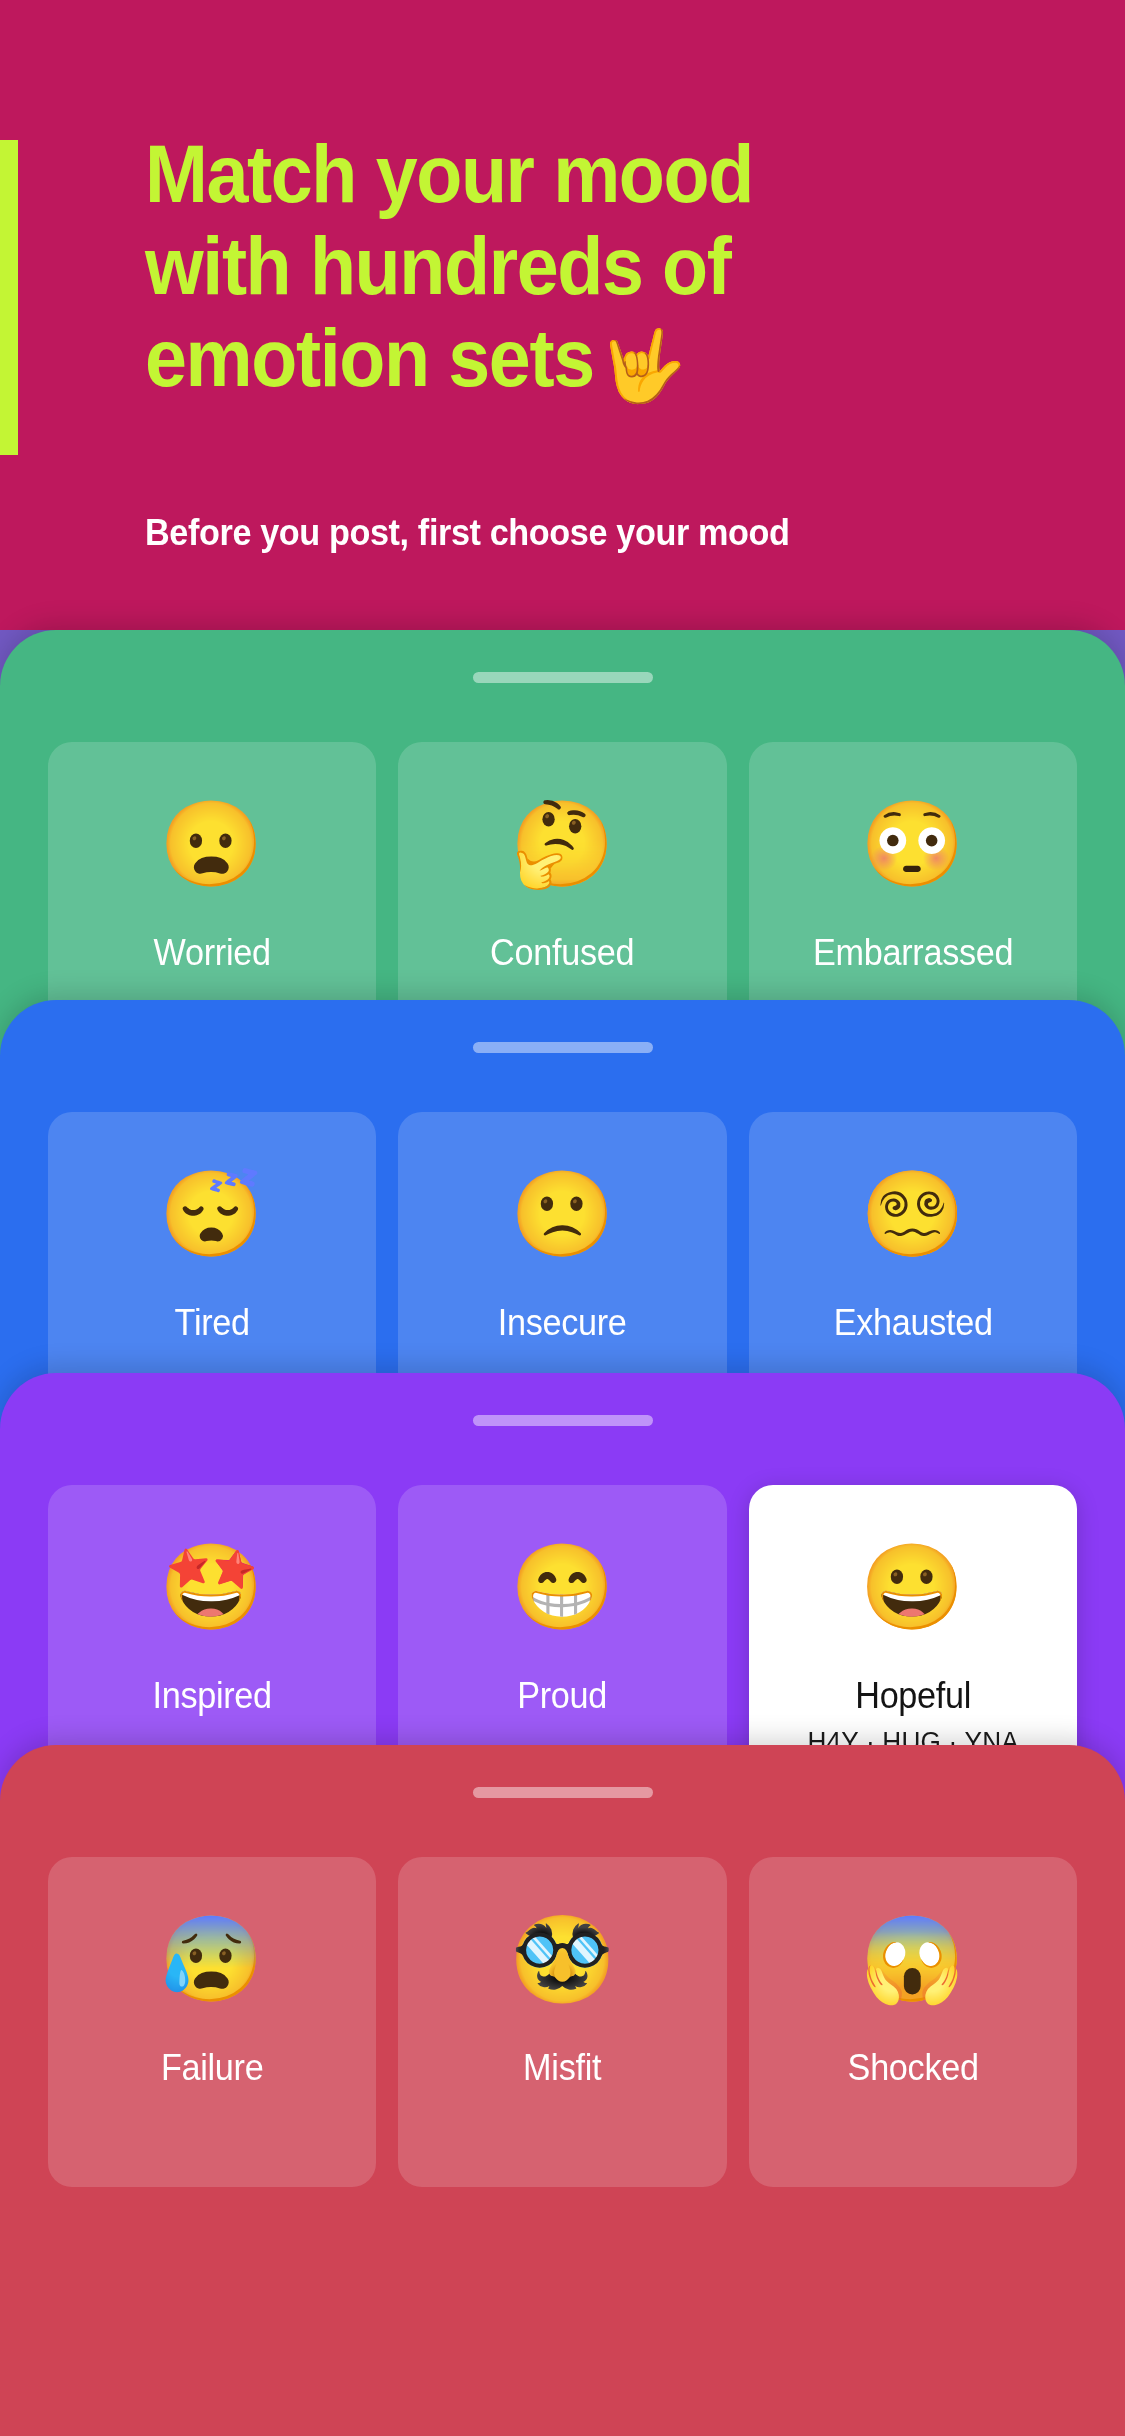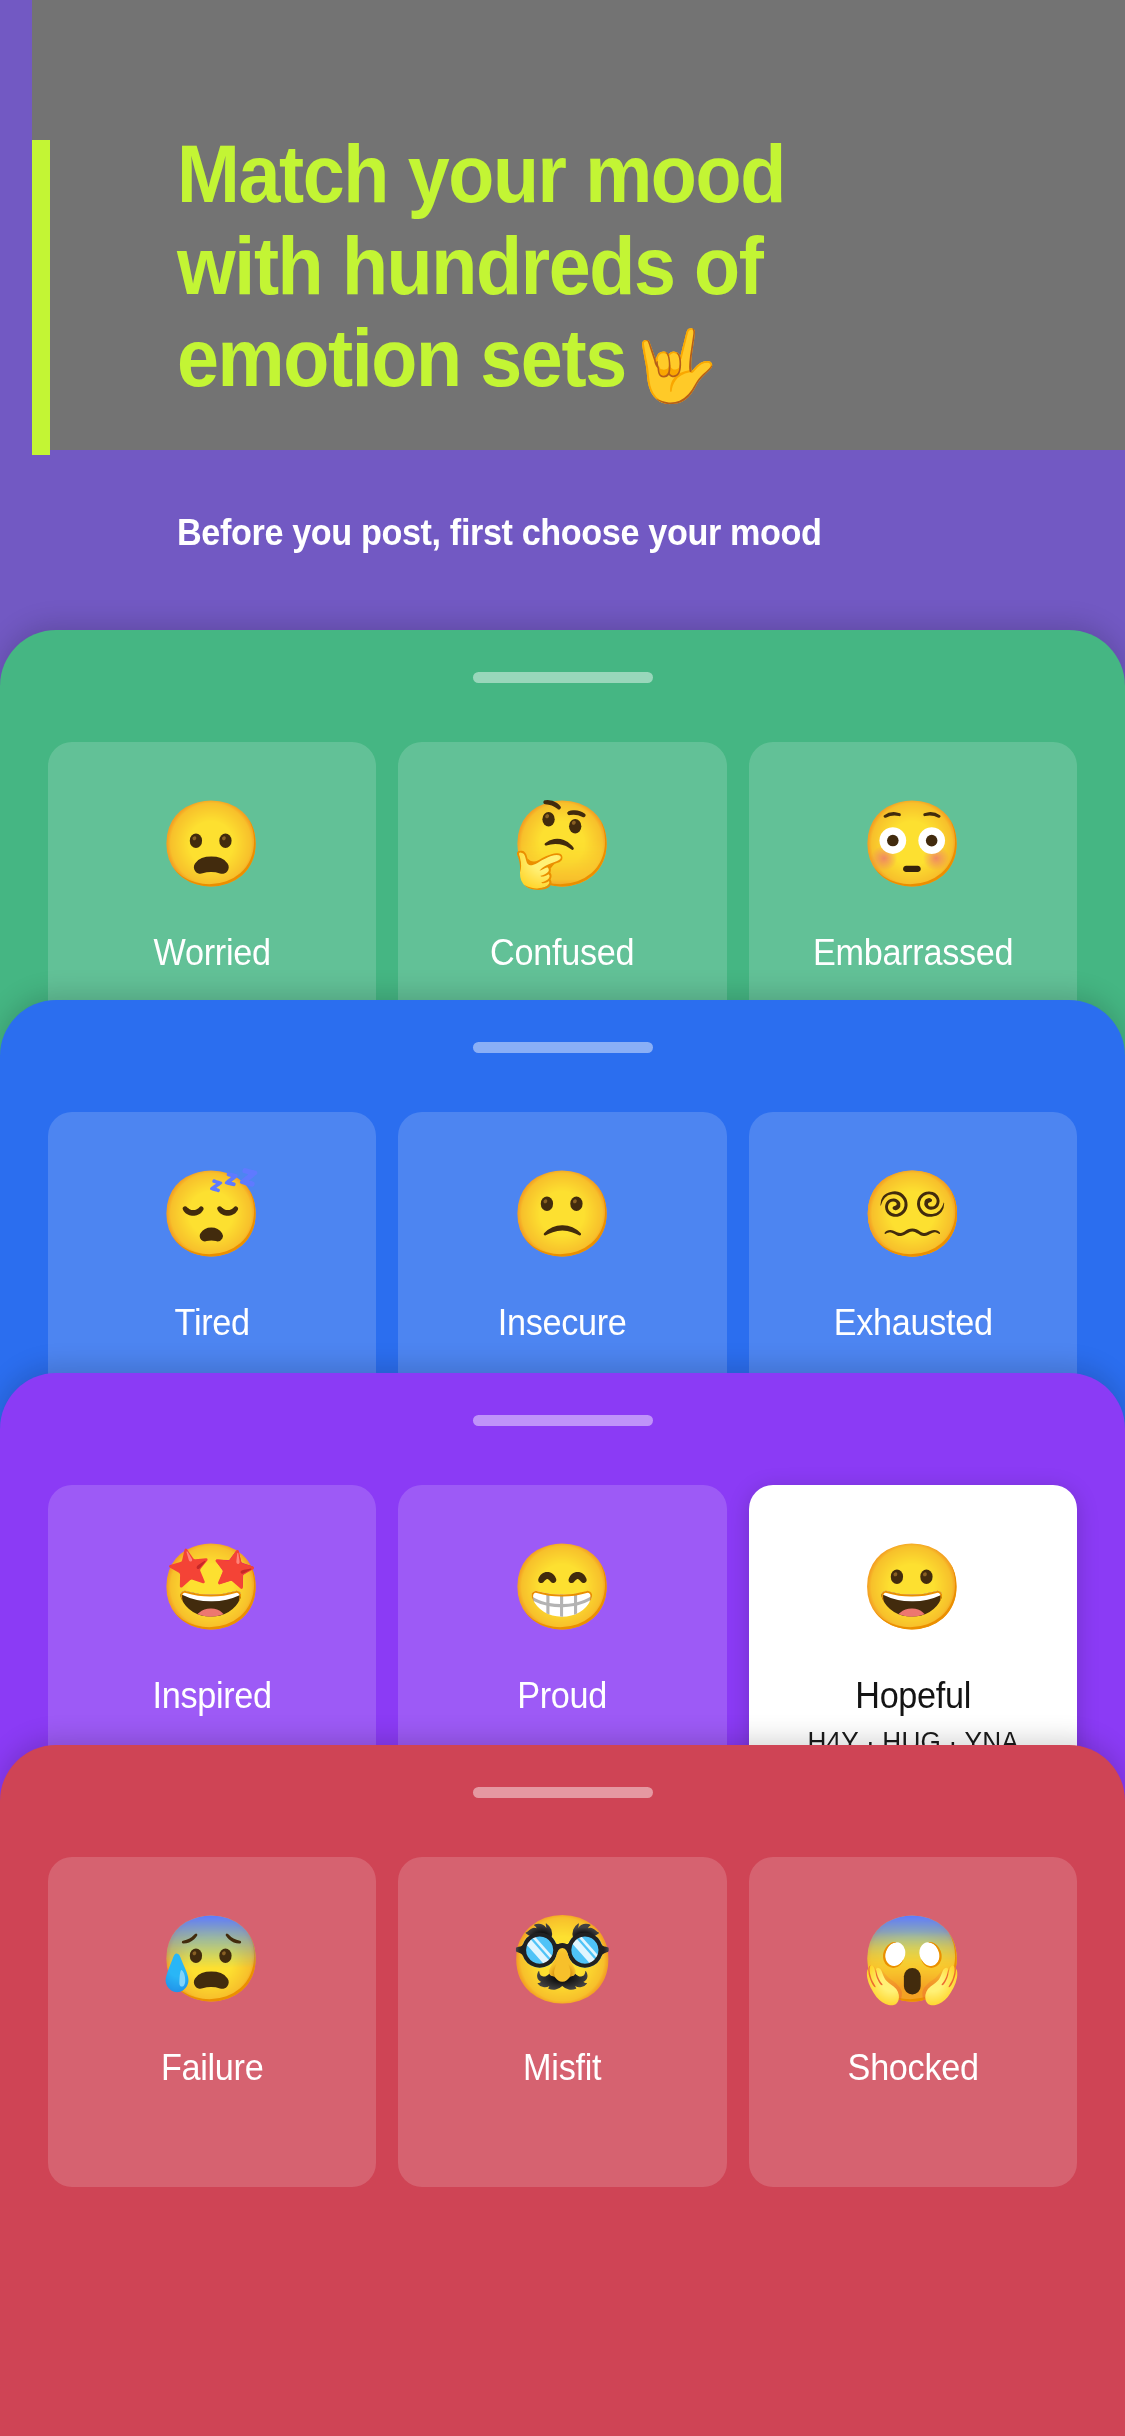--- a/index.html
+++ b/index.html
@@ -7,23 +7,22 @@
   body {
     font-family: "Liberation Sans", sans-serif;
     background:#7259C3;
     overflow:hidden;
     position:relative;
   }
 
   
   .hero {
     position:absolute;
-    left:0; top:0; right:0; height:450px;
-    background:#737373;
-    margin-left:32px;
+    left:0; top:0; right:0; height:630px;
+    background:#be185d;
   }
   .accent-bar {
     position:absolute;
     left:0; top:140px;
     width:18px; height:315px;
     background:#C3F534;
   }
   .headline {
     position:absolute;
     left:145px; top:128px;

